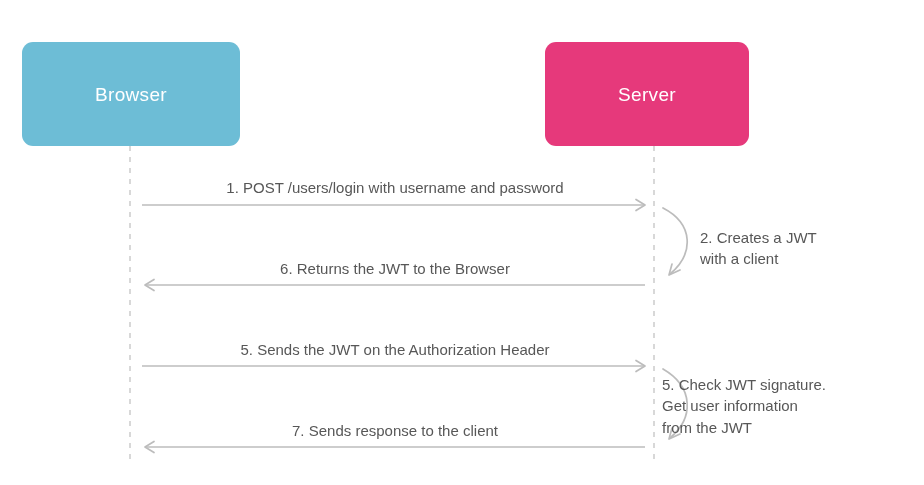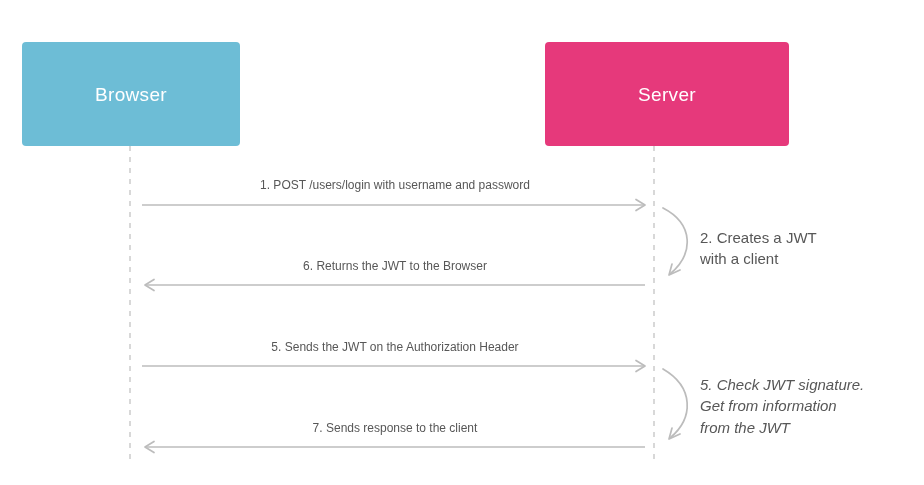--- a/index.html
+++ b/index.html
@@ -17,56 +17,56 @@
     width: 924px;
     height: 485px;
     background: #ffffff;
     overflow: hidden;
   }
   
   .participant-box {
     position: absolute;
     top: 42px;
     height: 104px;
-    border-radius: 4px;
+    border-radius: 11px;
     display: flex;
     align-items: center;
     justify-content: center;
   }
   .participant-label {
     color: #ffffff;
     font-size: 19px;
     font-weight: 400;
     letter-spacing: 0.3px;
     line-height: 1;
     user-select: none;
   }
   #browser-box {
     left: 22px;
     width: 218px;
     background: #6dbdd6;
   }
   #server-box {
     left: 545px;
-    width: 244px;
+    width: 204px;
     background: #e6397b;
   }
   
   #flow-svg {
     position: absolute;
     left: 0;
     top: 0;
     width: 924px;
     height: 485px;
     pointer-events: none;
   }
   
   .msg-label {
     position: absolute;
-    font-size: 12px;
+    font-size: 15px;
     color: #575757;
     line-height: 1.28;
     white-space: nowrap;
     user-select: none;
   }
   .msg-label.centered {
     left: 145px;
     width: 500px;
     text-align: center;
   }
@@ -82,24 +82,23 @@
   #label-1 { top: 178px; }
   #label-3 { top: 259px; }
   #label-4 { top: 340px; }
   #label-6 { top: 421px; }
   #note-2 {
     left: 700px;
     width: 185px;
     top: 227px;
   }
   #note-5 {
-    left: 700px;
+    left: 662px;
     width: 190px;
     top: 374px;
-    font-style: italic;
   }
   .note-line { display: block; }
 </style>
 </head>
 <body>
 
 <div id="diagram-canvas">
 
   <div id="browser-box" class="participant-box">
     <span class="participant-label">Browser</span>
@@ -154,17 +153,17 @@
 
   <div id="label-6" class="msg-label centered">7. Sends response to the client</div>
 
   <div id="note-2" class="note-label">
     <span class="note-line">2. Creates a JWT</span>
     <span class="note-line">with a client</span>
   </div>
 
   <div id="note-5" class="note-label">
     <span class="note-line">5. Check JWT signature.</span>
-    <span class="note-line">Get from information</span>
+    <span class="note-line">Get user information</span>
     <span class="note-line">from the JWT</span>
   </div>
 
 </div>
 
 </body></html>

